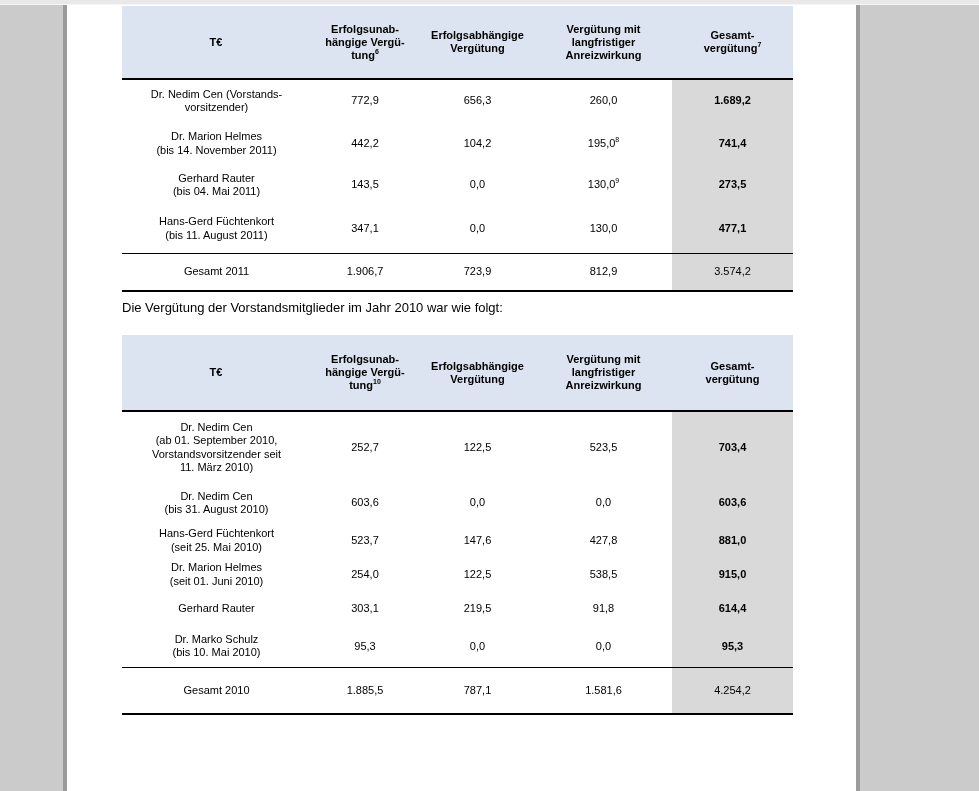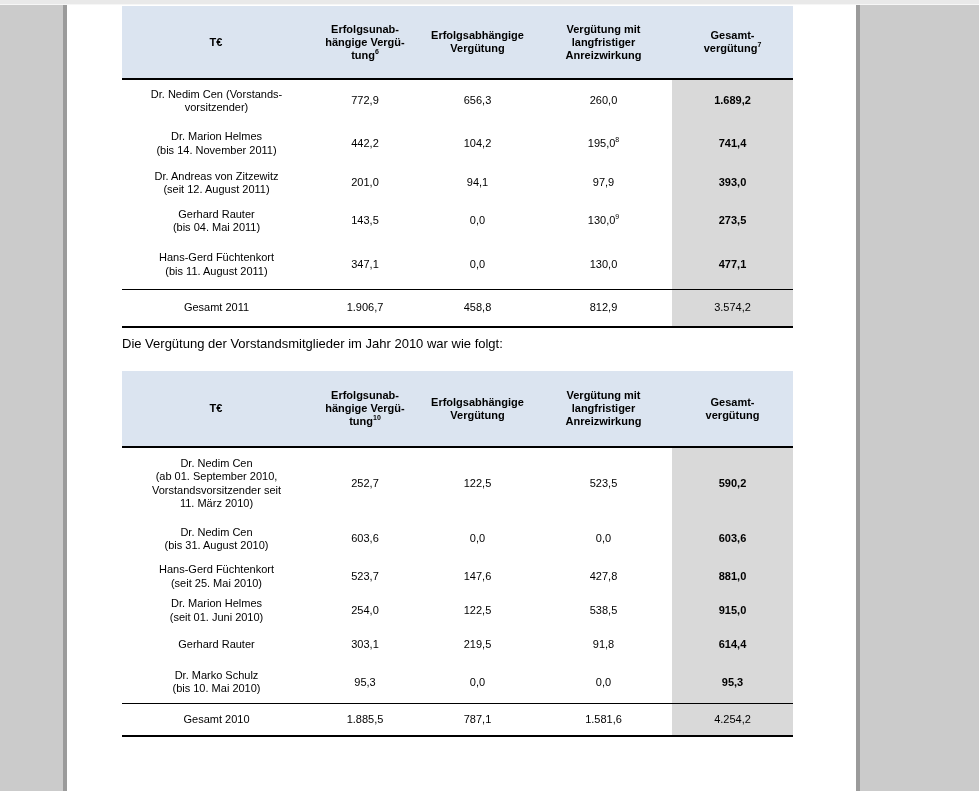--- a/index.html
+++ b/index.html
@@ -130,48 +130,40 @@
             <td class="tot"><span>1.689,2</span></td>
           </tr>
           <tr style="height:43px">
             <td class="name"><span class="ml">Dr. Marion Helmes
 (bis 14. November 2011)</span></td>
             <td><span>442,2</span></td>
             <td><span>104,2</span></td>
             <td><span>195,0</span><sup class="fn">8</sup></td>
             <td class="tot"><span>741,4</span></td>
           </tr>
-          <tr style="height:36px">
-            <td class="name"><span class="ml">Dr. Andreas von Zitzewitz
-(seit 12. August 2011)</span></td>
-            <td><span>201,0</span></td>
-            <td><span>94,1</span></td>
-            <td><span>97,9</span></td>
-            <td class="tot"><span>393,0</span></td>
-          </tr>
           <tr style="height:40px">
             <td class="name"><span class="ml">Gerhard Rauter
 (bis 04. Mai 2011)</span></td>
             <td><span>143,5</span></td>
             <td><span>0,0</span></td>
             <td><span>130,0</span><sup class="fn">9</sup></td>
             <td class="tot"><span>273,5</span></td>
           </tr>
           <tr style="height:48px">
             <td class="name"><span class="ml">Hans-Gerd Füchtenkort
 (bis 11. August 2011)</span></td>
             <td><span>347,1</span></td>
             <td><span>0,0</span></td>
             <td><span>130,0</span></td>
             <td class="tot"><span>477,1</span></td>
           </tr>
           <tr class="total-row" style="height:38px">
             <td class="name"><span>Gesamt 2011</span></td>
             <td><span>1.906,7</span></td>
-            <td><span>458,8</span></td>
+            <td><span>723,9</span></td>
             <td><span>812,9</span></td>
             <td class="tot"><span>3.574,2</span></td>
           </tr>
         </tbody>
       </table>
 
       <p class="intro">Die Vergütung der Vorstandsmitglieder im Jahr 2010 war wie folgt:</p>
 
       <table class="comp-table">
         <colgroup>
@@ -198,21 +190,21 @@
         </thead>
         <tbody>
           <tr style="height:72px">
             <td class="name"><span class="ml">Dr. Nedim Cen
 (ab 01. September 2010,
 Vorstandsvorsitzender seit
 11. März 2010)</span></td>
             <td><span>252,7</span></td>
             <td><span>122,5</span></td>
             <td><span>523,5</span></td>
-            <td class="tot"><span>590,2</span></td>
+            <td class="tot"><span>703,4</span></td>
           </tr>
           <tr style="height:40px">
             <td class="name"><span class="ml">Dr. Nedim Cen
 (bis 31. August 2010)</span></td>
             <td><span>603,6</span></td>
             <td><span>0,0</span></td>
             <td><span>0,0</span></td>
             <td class="tot"><span>603,6</span></td>
           </tr>
           <tr style="height:35px">
@@ -239,21 +231,21 @@
             <td class="tot"><span>614,4</span></td>
           </tr>
           <tr style="height:41px">
             <td class="name"><span class="ml">Dr. Marko Schulz
 (bis 10. Mai 2010)</span></td>
             <td><span>95,3</span></td>
             <td><span>0,0</span></td>
             <td><span>0,0</span></td>
             <td class="tot"><span>95,3</span></td>
           </tr>
-          <tr class="total-row" style="height:33px">
+          <tr class="total-row" style="height:47px">
             <td class="name"><span>Gesamt 2010</span></td>
             <td><span>1.885,5</span></td>
             <td><span>787,1</span></td>
             <td><span>1.581,6</span></td>
             <td class="tot"><span>4.254,2</span></td>
           </tr>
         </tbody>
       </table>
 
     </div>

